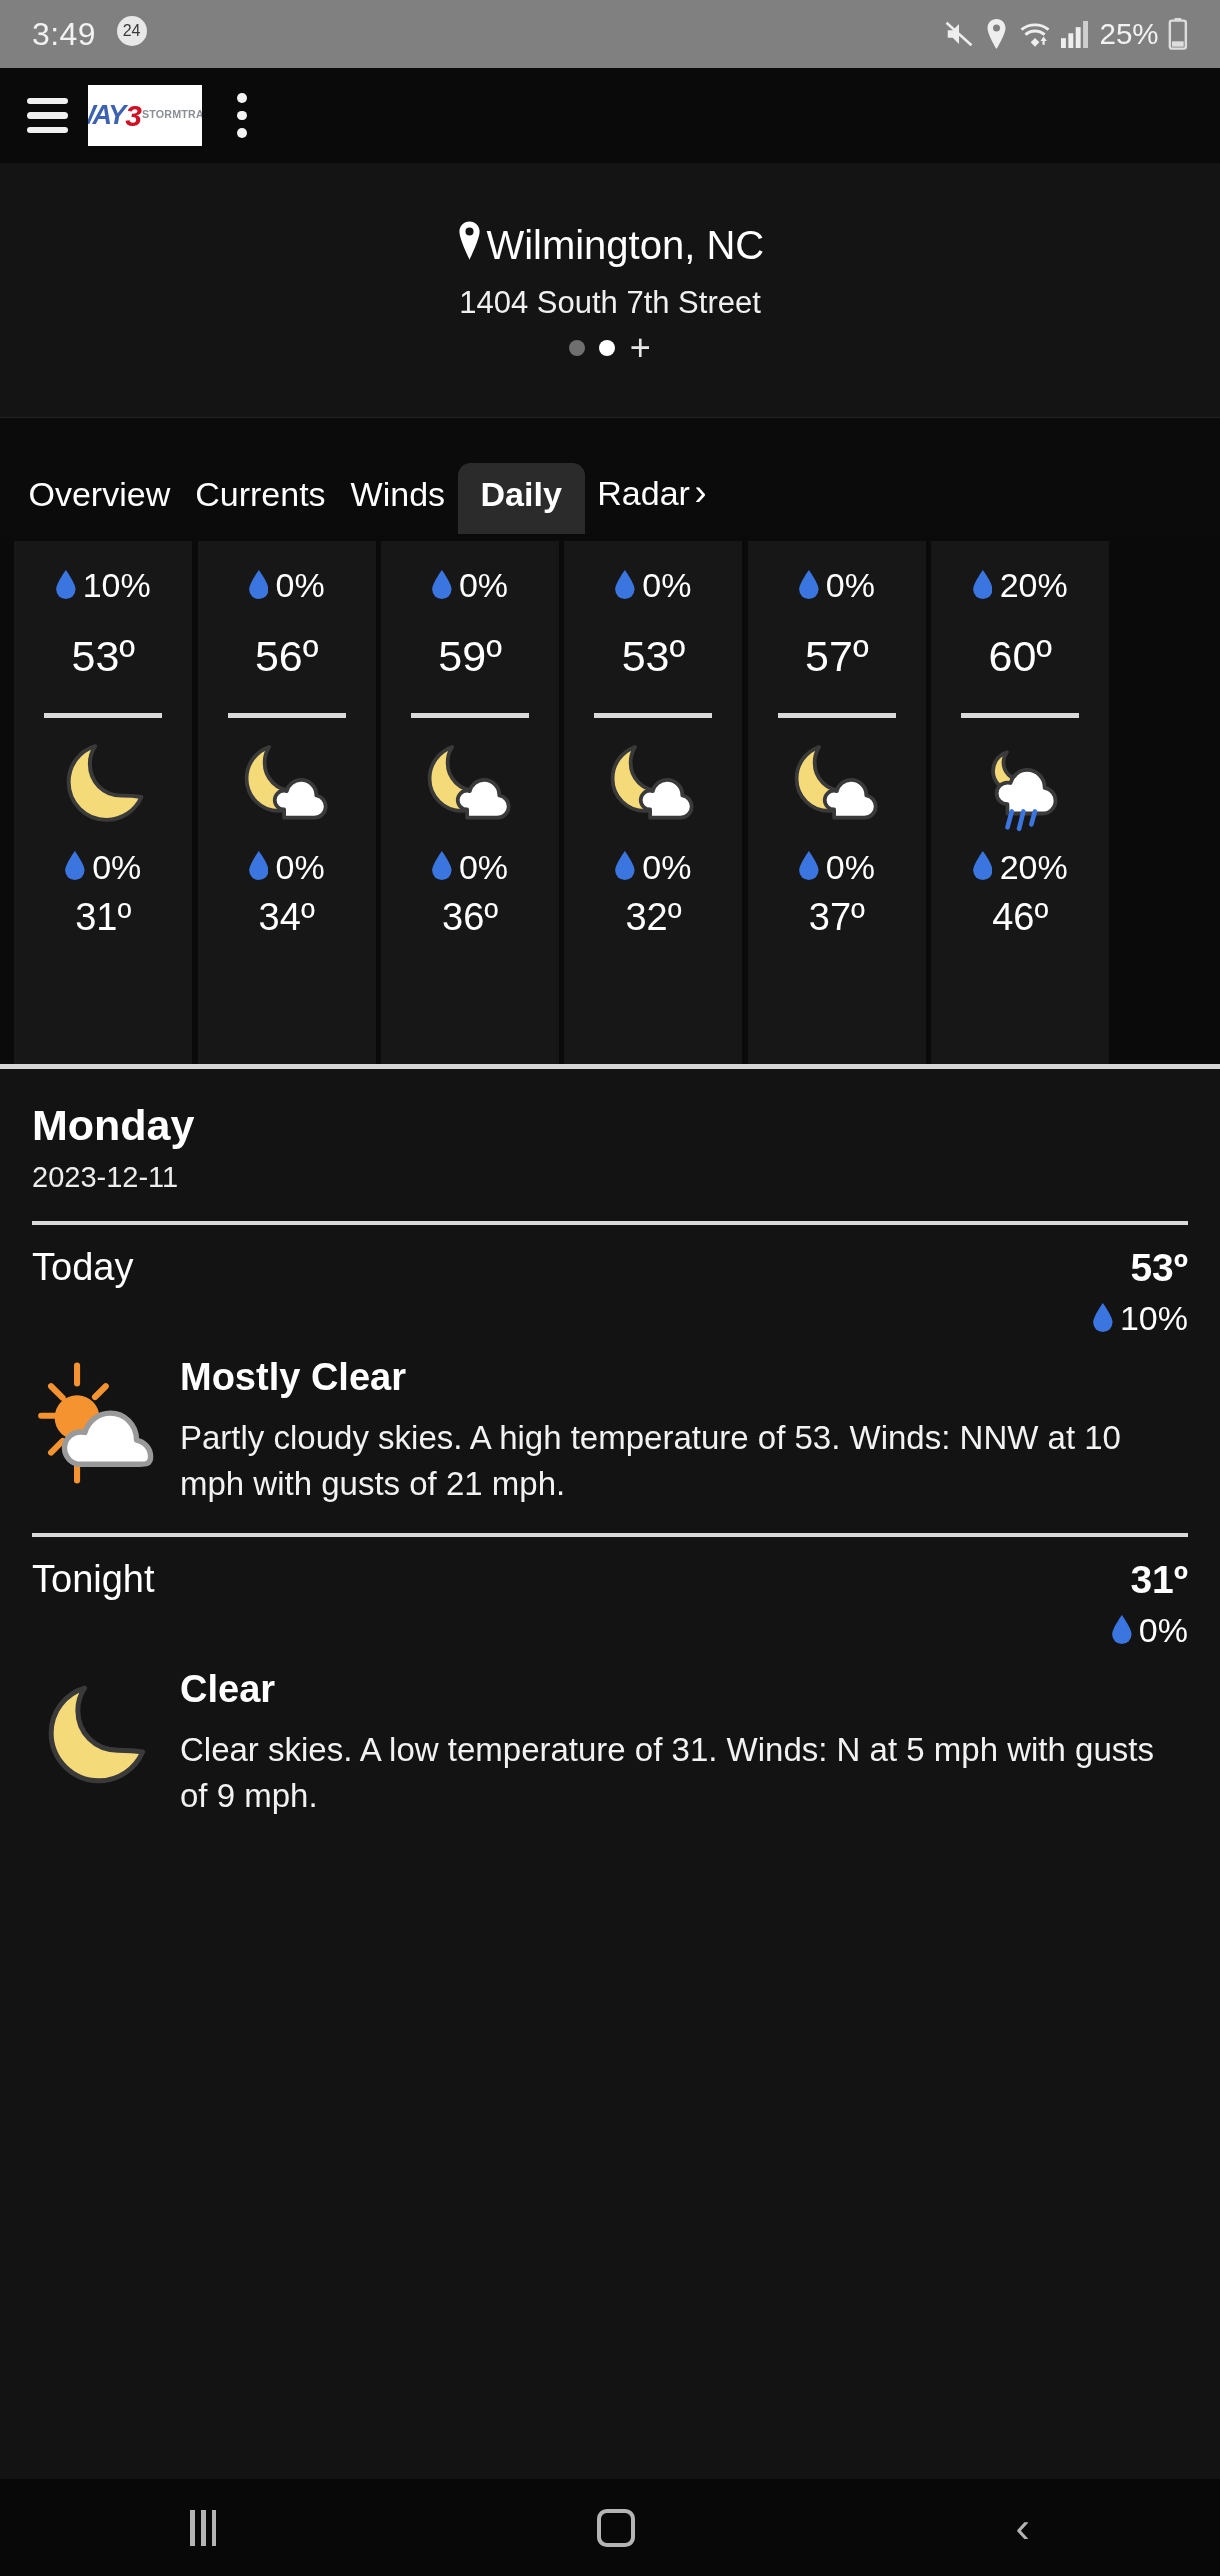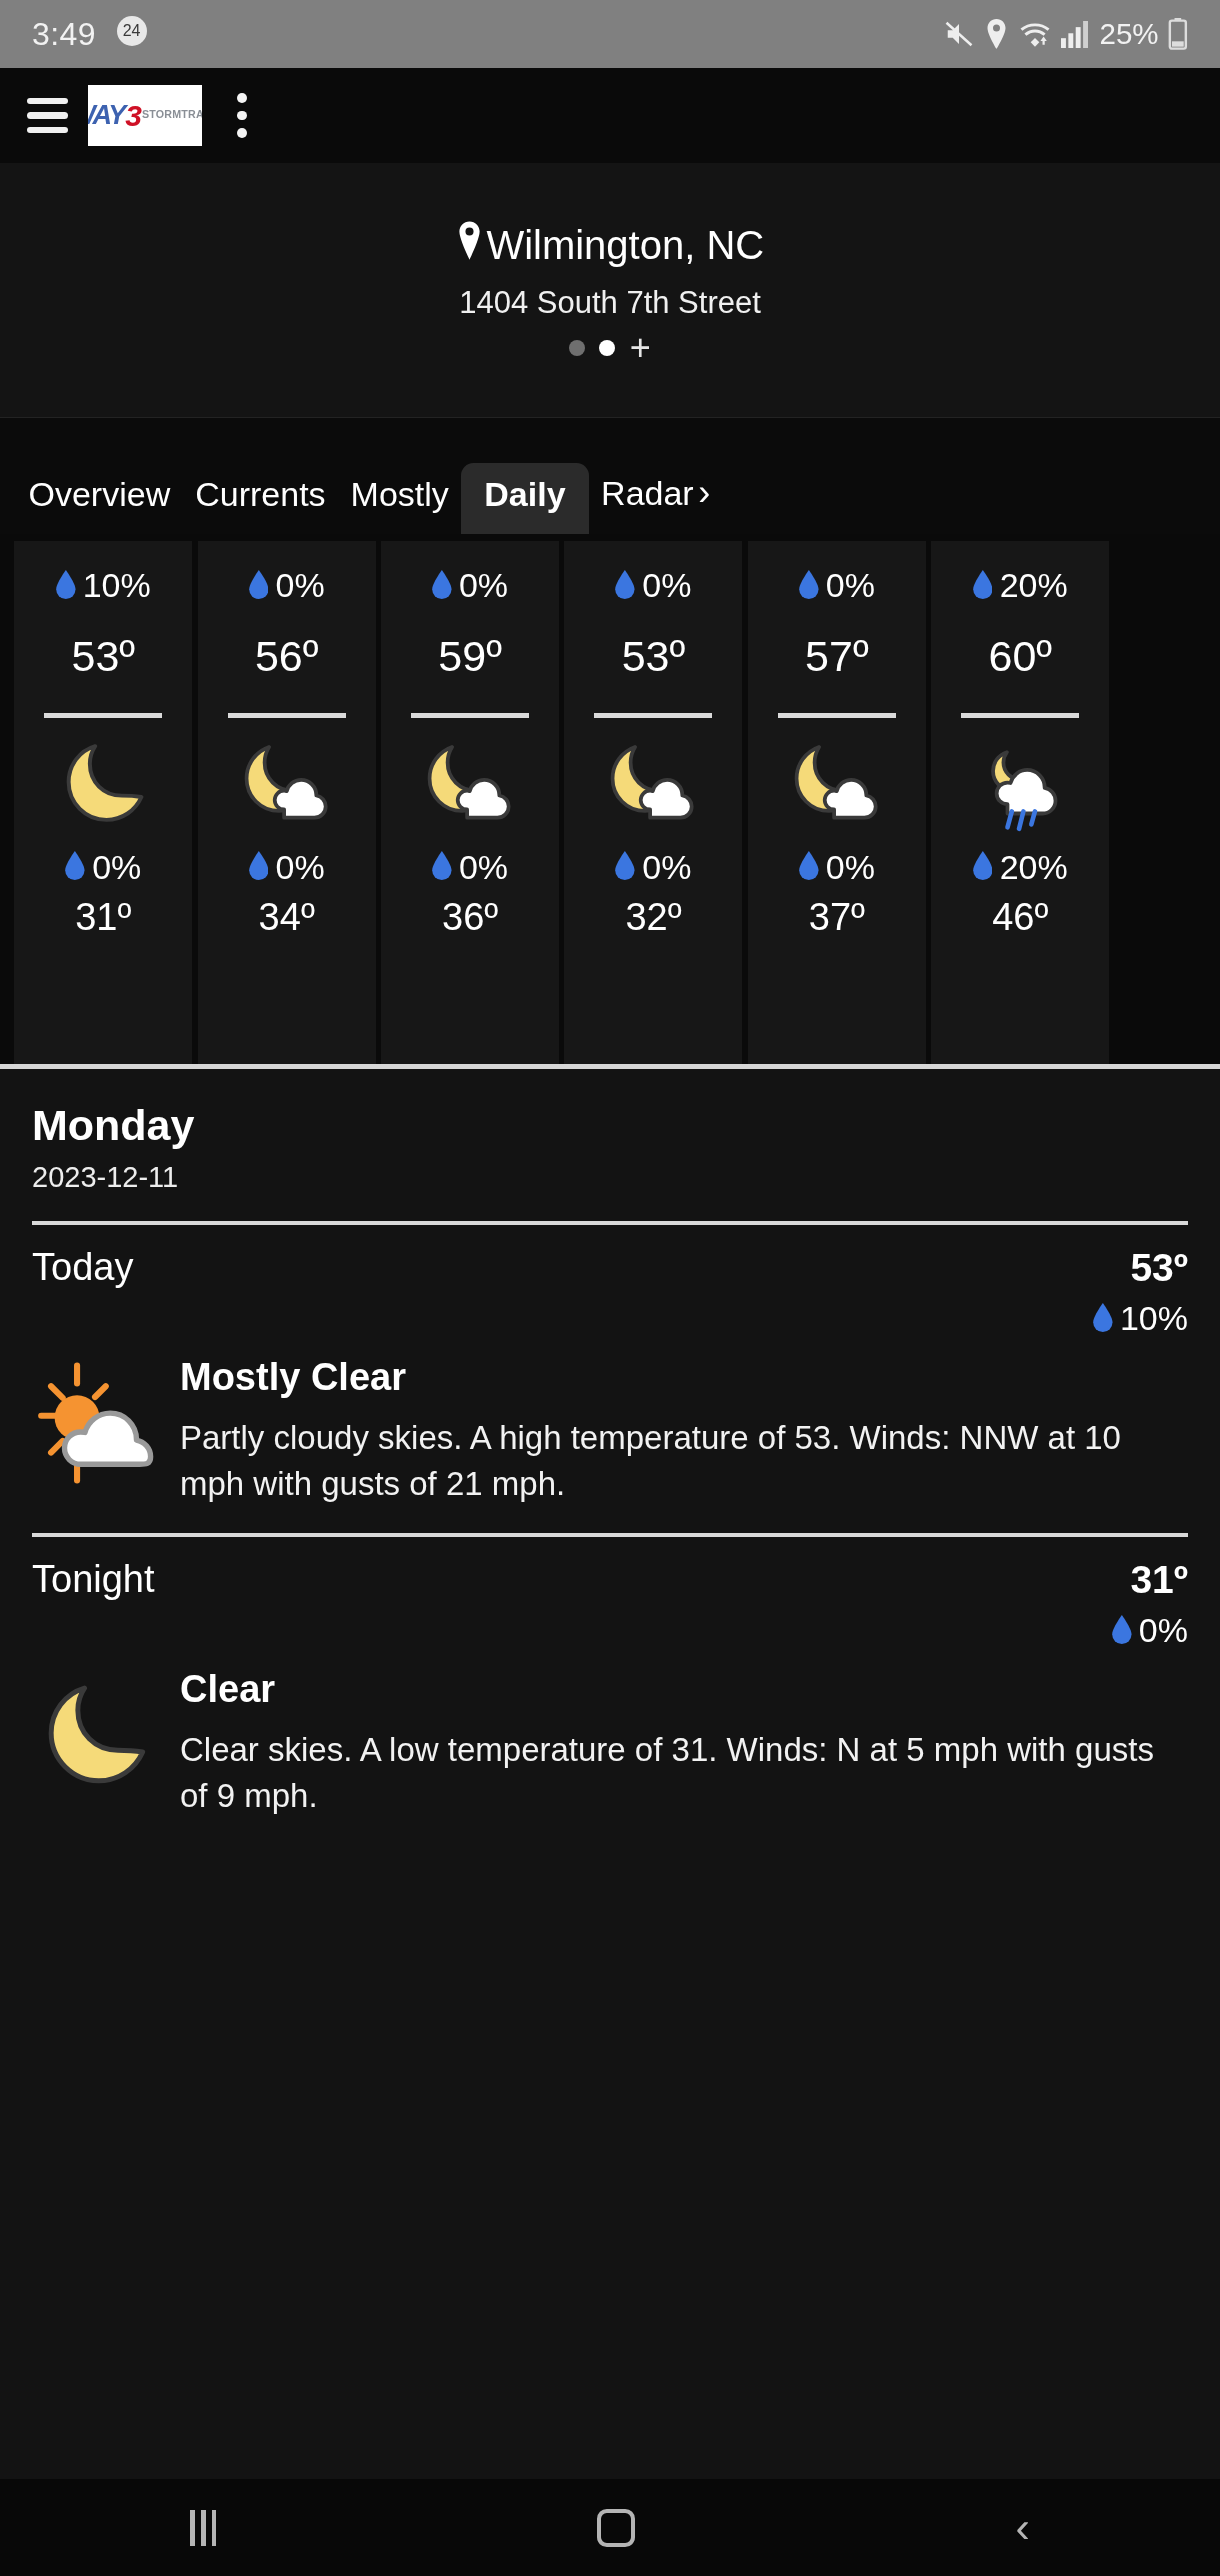--- a/index.html
+++ b/index.html
@@ -229,21 +229,21 @@
 </div>
 
 <div class="tabs">
   <div class="tab">
     <span>Overview</span>
   </div>
   <div class="tab">
     <span>Currents</span>
   </div>
   <div class="tab">
-    <span>Mostly</span>
+    <span>Winds</span>
   </div>
   <div class="tab active">
     <span>Daily</span>
   </div>
   <div class="tab">
     <span>Radar</span>
     <span class="chev">›</span>
   </div>
 </div>
 

